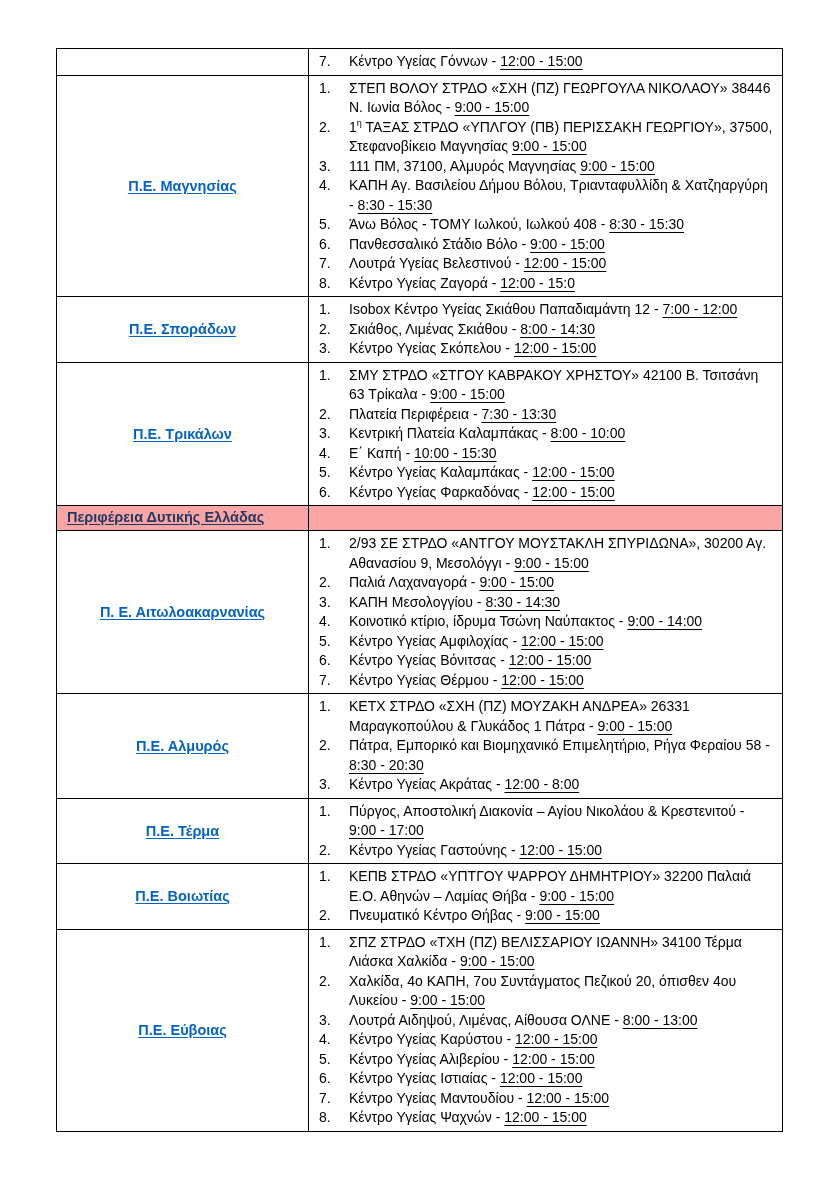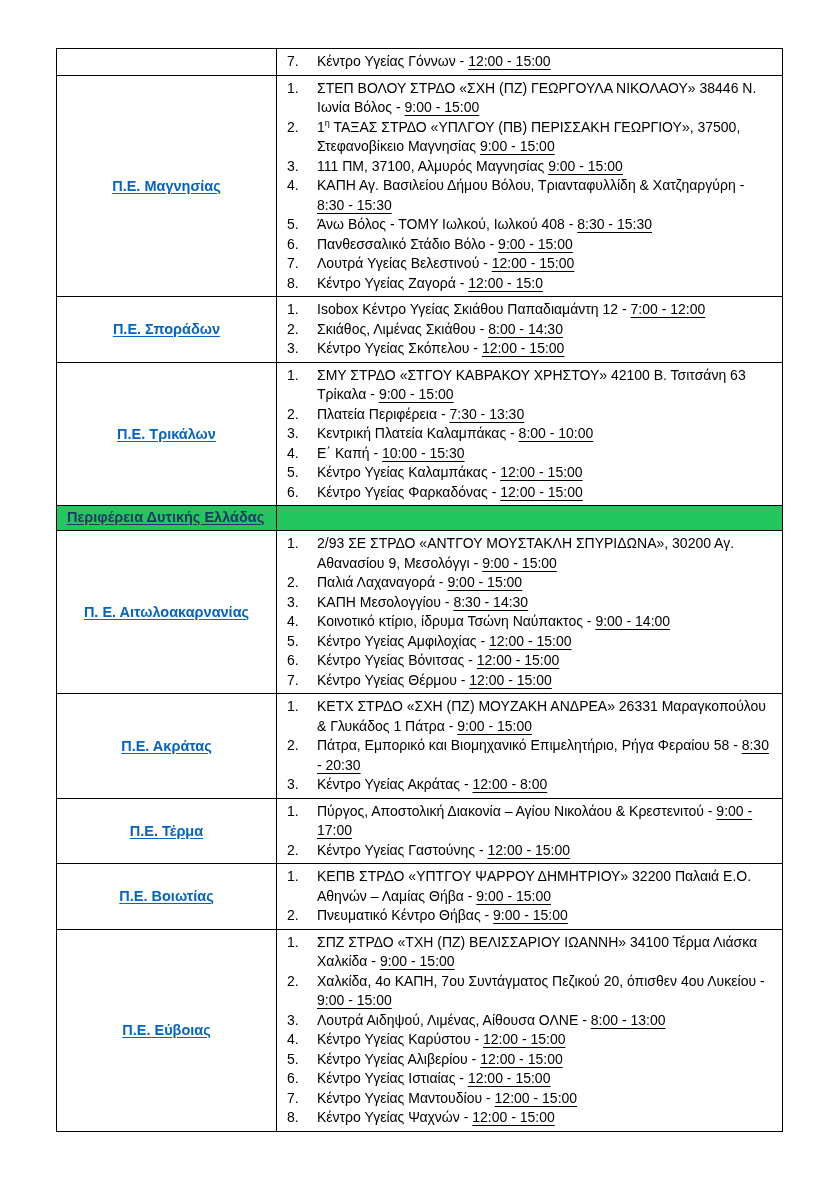--- a/index.html
+++ b/index.html
@@ -1,27 +1,27 @@
 <!DOCTYPE html>
 <html><head>
 <meta charset="utf-8">
 <style>
   html,body{margin:0;padding:0;width:840px;height:1188px;background:#ffffff;overflow:hidden;}
   body{font-family:"Liberation Sans","DejaVu Sans",sans-serif;color:#000;}
   .page{position:relative;width:840px;height:1188px;background:#fff;}
   table.sched{position:absolute;left:56px;top:48px;width:727px;border-collapse:collapse;table-layout:fixed;}
   td{border:1.5px solid #000;vertical-align:middle;}
-  td.area-cell{width:211px;text-align:center;padding:3px 4px;}
+  td.area-cell{width:211px;text-align:center;padding:3px 20px;}
   td.items-cell{padding:3px 8px 3px 10px;vertical-align:middle;}
   .area-link{color:#0563C1;font-weight:bold;font-size:14.5px;text-decoration:underline;text-underline-offset:2px;cursor:pointer;}
   .item{display:flex;align-items:flex-start;font-size:14px;line-height:19.5px;}
   .num{flex:0 0 30px;}
   .body{flex:1;min-width:0;}
   .time{text-decoration:underline;text-underline-offset:2.5px;text-decoration-thickness:1.2px;}
-  tr.region-row td{background:#22c55e;padding:2px 8px 3px 10px;}
+  tr.region-row td{background:#fca5a5;padding:2px 8px 3px 10px;}
   td.region-left{text-align:left;}
   .region-label{color:#1F3864;font-weight:bold;font-size:14.5px;line-height:19px;text-decoration:underline;text-underline-offset:2px;}
   sup{font-size:9px;line-height:0;}
 </style>
 </head>
 <body>
 
 <div class="page">
   <table class="sched">
     <tbody id="tbody">
@@ -148,21 +148,21 @@
               <span class="num">6.</span>
               <span class="body"><span>Κέντρο Υγείας Βόνιτσας - </span><span class="time">12:00 - 15:00</span></span>
             </div>
             <div class="item">
               <span class="num">7.</span>
               <span class="body"><span>Κέντρο Υγείας Θέρμου - </span><span class="time">12:00 - 15:00</span></span>
             </div>
           </td>
         </tr>
         <tr>
-          <td class="area-cell"><span class="area-link">Π.Ε. Ακράτας</span></td>
+          <td class="area-cell"><span class="area-link">Π.Ε. Αλμυρός</span></td>
           <td class="items-cell">
             <div class="item">
               <span class="num">1.</span>
               <span class="body"><span>ΚΕΤΧ ΣΤΡΔΟ «ΣΧΗ (ΠΖ) ΜΟΥΖΑΚΗ ΑΝΔΡΕΑ» 26331 Μαραγκοπούλου &amp; Γλυκάδος 1 Πάτρα - </span><span class="time">9:00 - 15:00</span></span>
             </div>
             <div class="item">
               <span class="num">2.</span>
               <span class="body"><span>Πάτρα, Εμπορικό και Βιομηχανικό Επιμελητήριο, Ρήγα Φεραίου 58 - </span><span class="time">8:30 - 20:30</span></span>
             </div>
             <div class="item">

